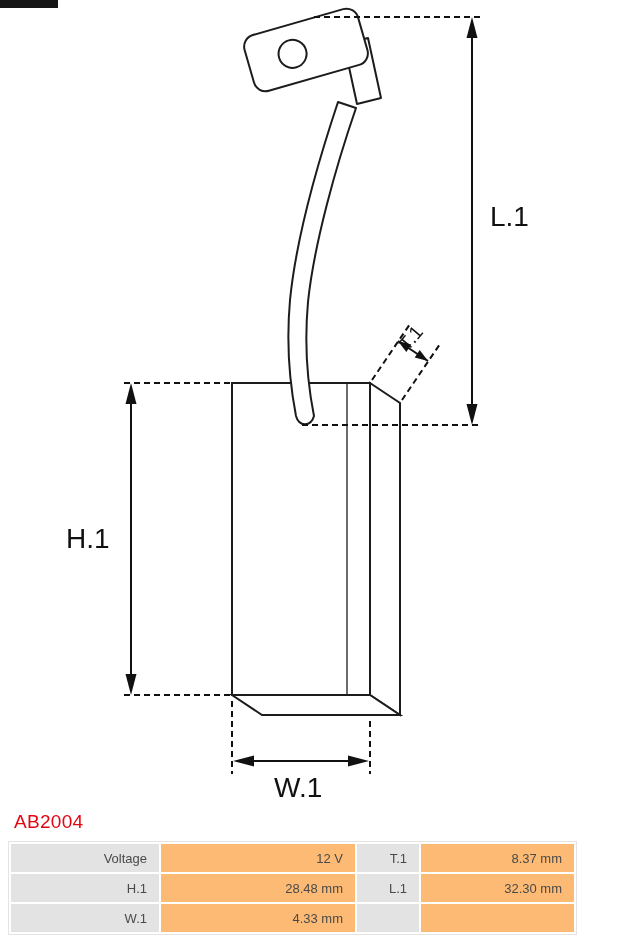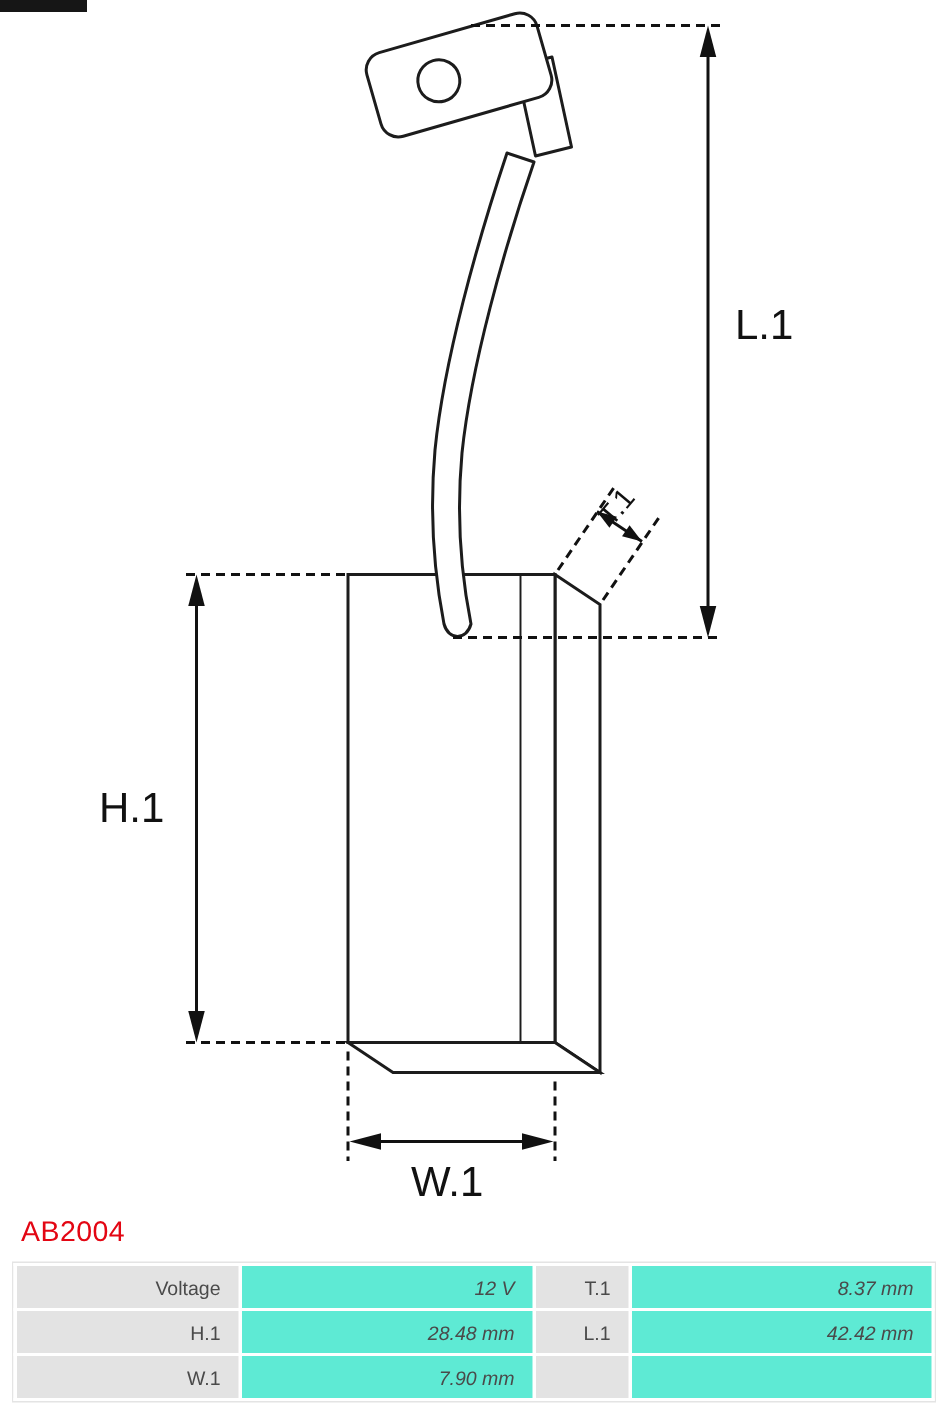--- a/index.html
+++ b/index.html
@@ -17,37 +17,37 @@
   }
   .diagram-svg { position: absolute; left: 0; top: 0; }
   svg text { font-family: "Liberation Sans", sans-serif; fill: #111; }
   .part-number {
     position: absolute; left: 14px; top: 811px;
     font-size: 19px; line-height: 22px;
     color: #e30613;
     letter-spacing: 0.3px;
   }
   .spec-table-wrap {
-    position: absolute; left: 8px; top: 841px; width: 616px;
+    position: absolute; left: 8px; top: 841px; width: 569px;
     border: 1px solid #e4e4e4;
     background: #fff;
   }
   table.spec { width: 100%; border-collapse: collapse; table-layout: fixed; }
   table.spec td {
     border: 2px solid #ffffff;
     height: 30px;
     padding: 0 12px;
     text-align: right;
     font-size: 13px;
     color: #4a4a4a;
     white-space: nowrap;
     overflow: hidden;
   }
   table.spec td.lbl { background: #e3e3e3; }
-  table.spec td.val { background: #5eead4; font-style: italic; }
+  table.spec td.val { background: #fdba74; }
 </style>
 </head>
 <body>
 
 <div class="brand-strip"></div>
 
 <svg class="diagram-svg" width="632" height="808" viewBox="0 0 632 808">
 
   <g stroke="#1c1c1c" fill="#ffffff" stroke-width="2" stroke-linejoin="miter">
     <polygon points="370,383 400,403 400,715 370,695"></polygon>
@@ -117,23 +117,23 @@
       <tr>
         <td class="lbl">Voltage</td>
         <td class="val">12 V</td>
         <td class="lbl">T.1</td>
         <td class="val">8.37 mm</td>
       </tr>
       <tr>
         <td class="lbl">H.1</td>
         <td class="val">28.48 mm</td>
         <td class="lbl">L.1</td>
-        <td class="val">42.42 mm</td>
+        <td class="val">32.30 mm</td>
       </tr>
       <tr>
         <td class="lbl">W.1</td>
-        <td class="val">7.90 mm</td>
+        <td class="val">4.33 mm</td>
         <td class="lbl"></td>
         <td class="val"></td>
       </tr>
     </tbody>
   </table>
 </div>
 
 </body></html>

